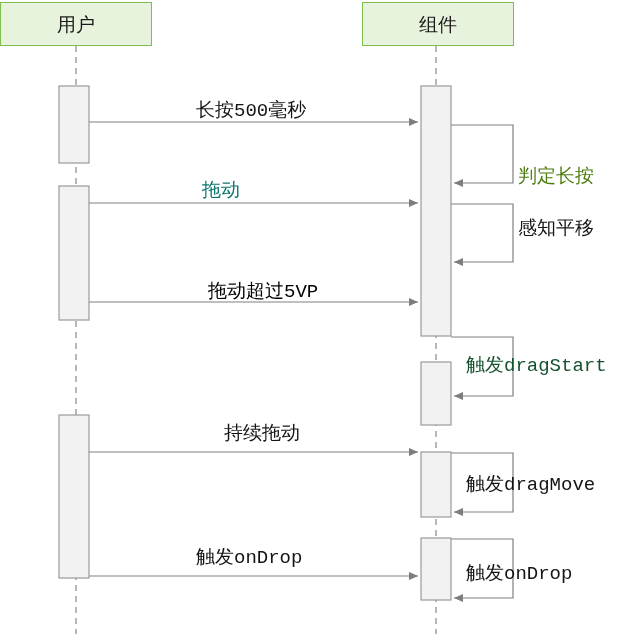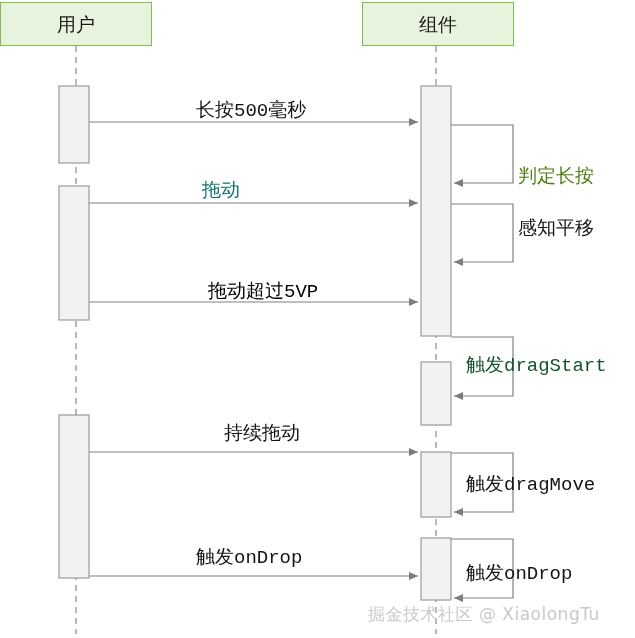--- a/index.html
+++ b/index.html
@@ -109,15 +109,14 @@
       <div class="msg-label" style="left: 202px; top: 182px; color: #0f766e;">拖动</div>
       <div class="msg-label" style="left: 518px; top: 220px; color: rgb(20, 20, 20);">感知平移</div>
       <div class="msg-label" style="left: 208px; top: 283px; color: #000000;">拖动超过5VP</div>
       <div class="msg-label" style="left: 466px; top: 357px; color: #14532d;">触发dragStart</div>
       <div class="msg-label" style="left: 196px; top: 425px; color: rgb(20, 20, 20); margin-left: 28px;">持续拖动</div>
       <div class="msg-label" style="left: 466px; top: 476px; color: rgb(20, 20, 20);">触发dragMove</div>
       <div class="msg-label" style="left: 196px; top: 549px; color: rgb(20, 20, 20);">触发onDrop</div>
       <div class="msg-label" style="left: 466px; top: 565px; color: rgb(20, 20, 20);">触发onDrop</div>
     </div>
 
-  <div class="watermark" id="watermark-text" style="left: 368px; top: 606px; color: rgb(201, 201, 201);">掘金技术社区 @ XiaolongTu</div>
 
 </div>
 
 </body></html>

